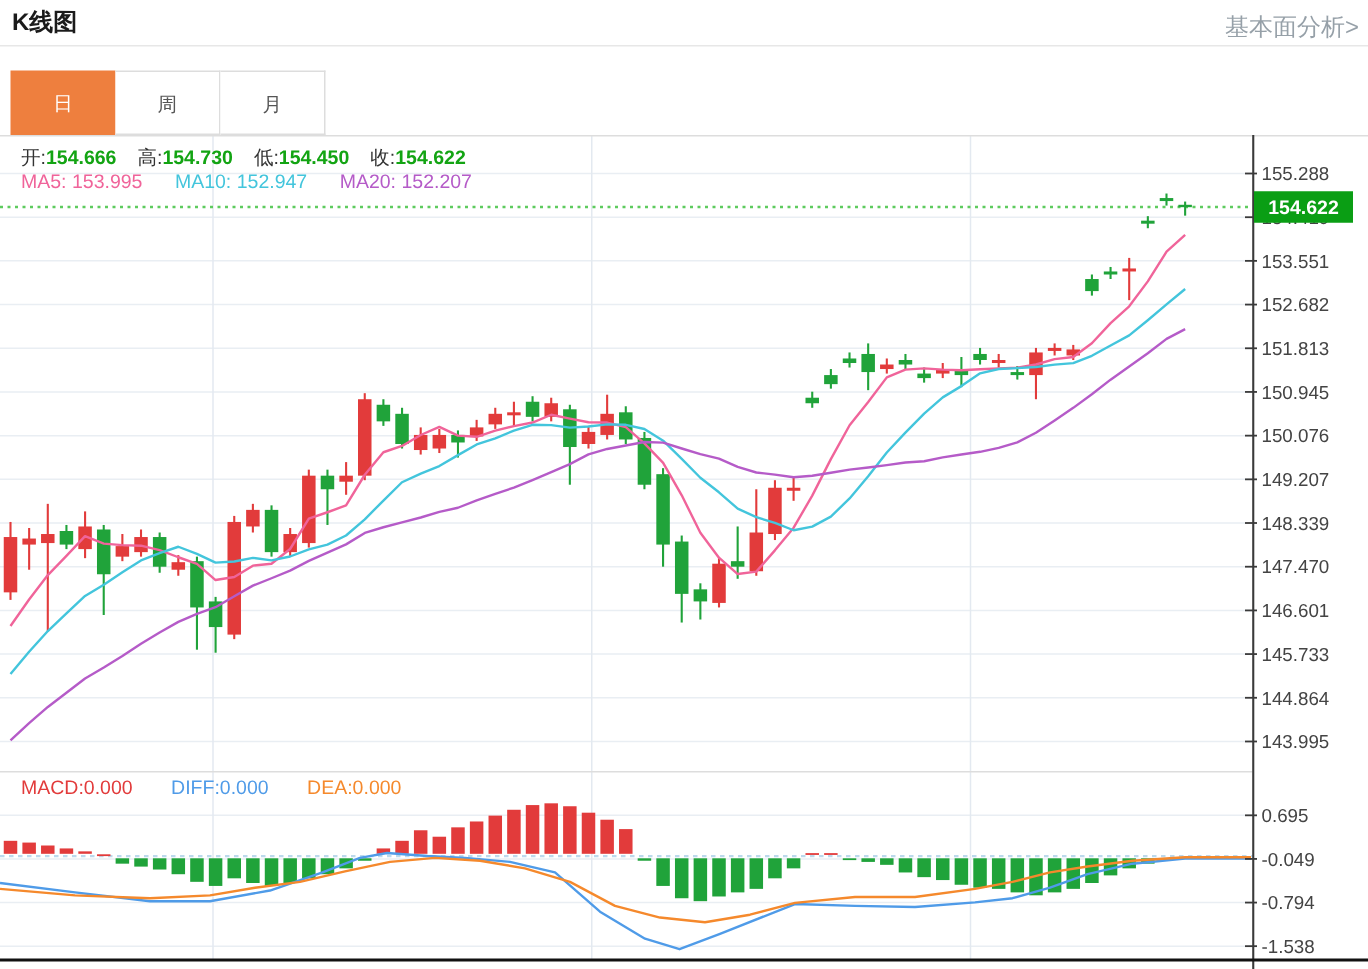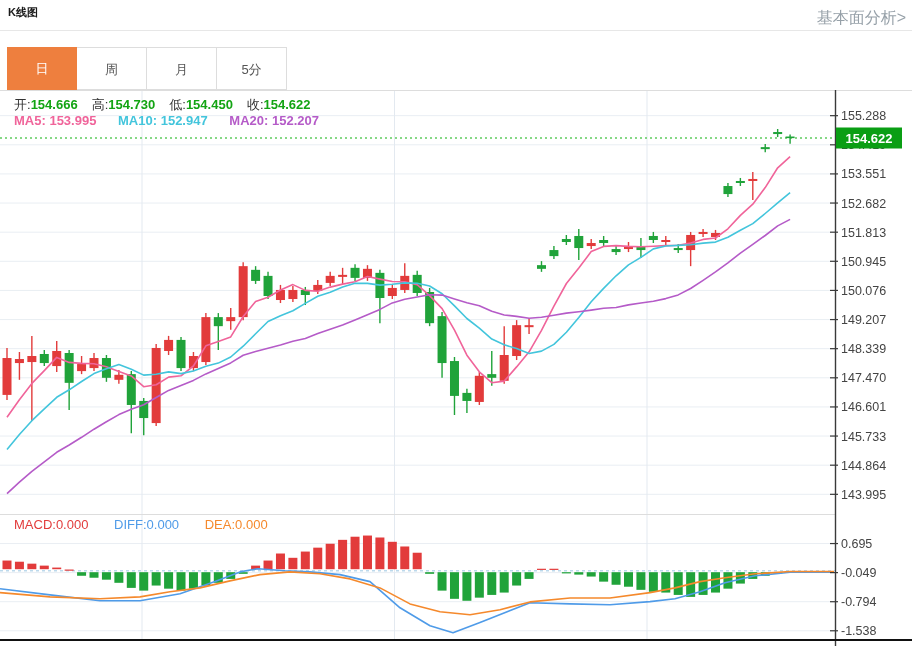--- a/index.html
+++ b/index.html
@@ -1,32 +1,32 @@
 <!DOCTYPE html>
 <html><head>
 <meta charset="utf-8">
 <style>
   html,body{margin:0;padding:0;}
   body{width:912px;height:646px;position:relative;overflow:hidden;background:#fff;
        font-family:"Liberation Sans","DejaVu Sans",sans-serif;}
   #chart-svg{position:absolute;left:0;top:0;z-index:1;}
-  .hdr-title{position:absolute;left:8px;top:5px;font-size:11px;font-weight:bold;color:#1b1b1b;z-index:3;}
+  .hdr-title{position:absolute;left:8px;top:5px;font-size:16px;font-weight:bold;color:#1b1b1b;z-index:3;}
   .hdr-link{position:absolute;right:6px;top:8px;font-size:16px;color:#96a0a8;cursor:pointer;z-index:3;text-decoration:none;}
   .hdr-sep{position:absolute;left:0;top:30px;width:912px;height:0;border-top:1px solid #e7e7e7;z-index:2;}
   .tabbar{position:absolute;left:7px;top:47px;display:flex;z-index:3;}
   .tab{width:70px;height:43px;line-height:43px;text-align:center;font-size:13px;color:#555;
        background:#fff;border:1px solid #ddd;border-left:none;box-sizing:border-box;cursor:pointer;user-select:none;}
   .tab:first-child{border-left:1px solid #ddd;}
   .tab.active{color:#fff;border:none;}
   .info-row{position:absolute;font-size:13px;white-space:nowrap;z-index:3;}
   .info-row .lbl{color:#333;}
   .info-row .val{margin-right:14px;}
   #ohlc-row{left:14px;top:96px;}
   #ohlc-row .val{color:#13a413;font-weight:bold;}
-  #ma-row{left:14px;top:113px;font-weight:bold;}
+  #ma-row{left:14px;top:113px;}
   #ma-row .pair{margin-right:18px;}
   #macd-row{left:14px;top:517px;}
   #macd-row .pair{margin-right:22px;}
 </style>
 </head>
 <body>
 
 <svg id="chart-svg" width="912" height="646" viewBox="0 0 912 646">
     <g>
       <line x1="0" y1="115.6690200000001" x2="835" y2="115.6690200000001" stroke="#e9eef3" stroke-width="1"></line>
@@ -318,21 +318,20 @@
   </svg>
 
 <div class="hdr-title">K线图</div>
 <a class="hdr-link">基本面分析&gt;</a>
 <div class="hdr-sep"></div>
 
 <div class="tabbar">
     <div class="tab active" style="background: rgb(238, 127, 62);">日</div>
     <div class="tab">周</div>
     <div class="tab">月</div>
-    <div class="tab">5分</div>
   </div>
 
 <div class="info-row" id="ohlc-row">
   <span class="lbl">开:</span><span class="val">154.666</span><span class="lbl">高:</span><span class="val">154.730</span><span class="lbl">低:</span><span class="val">154.450</span><span class="lbl">收:</span><span class="val">154.622</span>
 </div>
 
 <div class="info-row" id="ma-row">
   <span class="pair" style="color: rgb(240, 100, 154);"><span>MA5:</span> <span>153.995</span></span>
   <span class="pair" style="color: rgb(67, 197, 220);"><span>MA10:</span> <span>152.947</span></span>
   <span class="pair" style="color: rgb(181, 91, 200);"><span>MA20:</span> <span>152.207</span></span>

